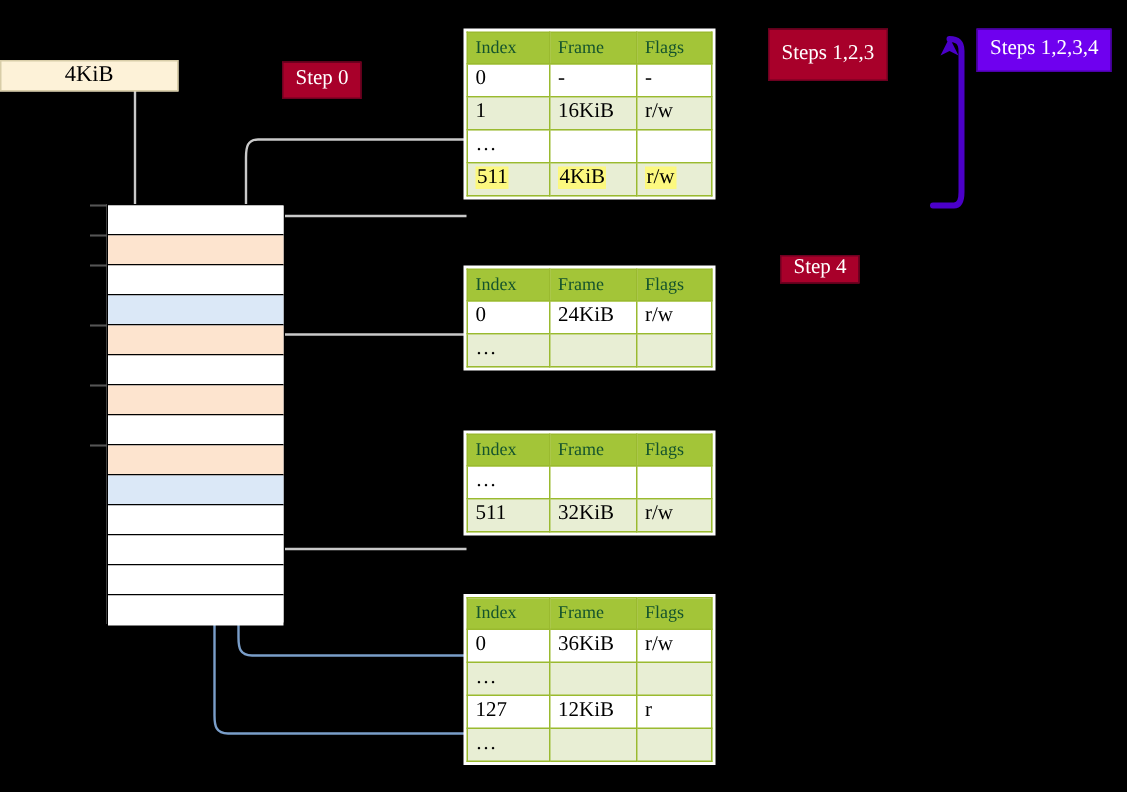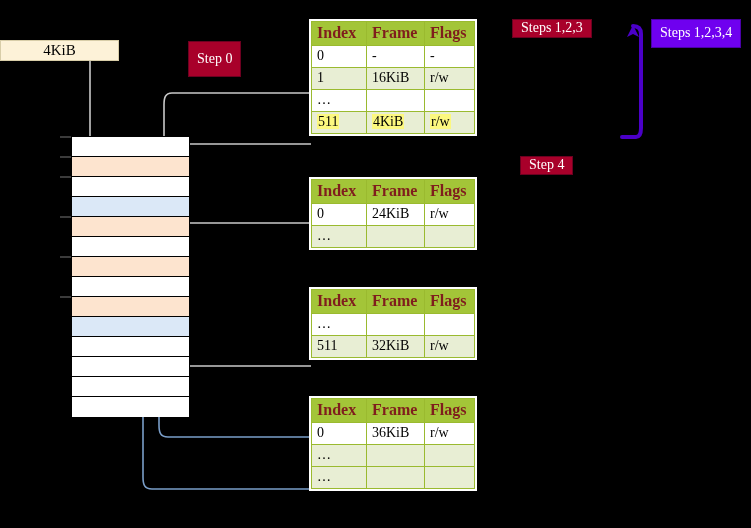--- a/index.html
+++ b/index.html
@@ -19,24 +19,24 @@
   }
 
   
   .badge{
     position:absolute;display:flex;align-items:center;justify-content:center;
     font-size:14px;color:#fff;box-sizing:border-box;white-space:nowrap;
     padding:1px 8px 2px 8px;
   }
   .badge.red{background:#a8002a;border:1px solid #6d0020;}
   .badge.purple{background:#6f00ef;border:1px solid #4b00a8;}
-  #step0{left:188px;top:41px;height:36px;}
-  #step123{left:512px;top:19px;height:19px;}
+  #step0{left:188px;top:41px;height:25px;}
+  #step123{left:512px;top:19px;height:35px;}
   #step1234{left:651px;top:19px;height:29px;}
-  #step4{left:520px;top:156px;height:19px;}
+  #step4{left:520px;top:170px;height:19px;}
 
   
   #mem{
     position:absolute;left:71px;top:136px;width:119px;height:280px;
     border:1px solid #000;box-sizing:border-box;background:#fff;
   }
   #mem .cell{height:20px;box-sizing:border-box;border-bottom:1px solid #000;}
   #mem .cell:last-child{border-bottom:none;}
   #mem .cell.w{background:#ffffff;}
   #mem .cell.o{background:#fde4cf;}
@@ -44,21 +44,21 @@
 
   
   .ptable{
     position:absolute;border-collapse:collapse;background:#fff;
     font-size:14px;color:#000;box-shadow:0 0 0 2px #fff;
   }
   .ptable td,.ptable th{
     border:1px solid #9aba2f;padding:2px 5px 3px 5px;
     text-align:left;vertical-align:middle;height:20px;box-sizing:border-box;
   }
-  .ptable th{background:#a3c538;color:#7f1d1d;font-weight:bold;font-size:16px;}
+  .ptable th{background:#a3c538;color:#14532d;font-weight:normal;font-size:12px;}
   .ptable tr.alt td{background:#e8eed4;}
   .ptable td.c0{width:55px;}
   .ptable td.c1{width:58px;}
   .ptable td.c2{width:50px;}
   .ptable th.c0{width:55px;}
   .ptable th.c1{width:58px;}
   .ptable th.c2{width:50px;margin-top:20px;}
   .hl{background:#fcf87f;padding:0 1px;}
   #t1{left:311px;top:21px;}
   #t2{left:311px;top:179px;}
@@ -216,19 +216,24 @@
       <tr>
         <td class="c0">0</td>
         <td class="c1">36KiB</td>
         <td class="c2">r/w</td>
       </tr>
       <tr class="alt">
         <td class="c0">…</td>
         <td class="c1"></td>
         <td class="c2"></td>
       </tr>
+      <tr>
+        <td class="c0">127</td>
+        <td class="c1">12KiB</td>
+        <td class="c2">r</td>
+      </tr>
       <tr class="alt">
         <td class="c0">…</td>
         <td class="c1"></td>
         <td class="c2"></td>
       </tr>
     </tbody>
   </table>
 
 </body></html>

